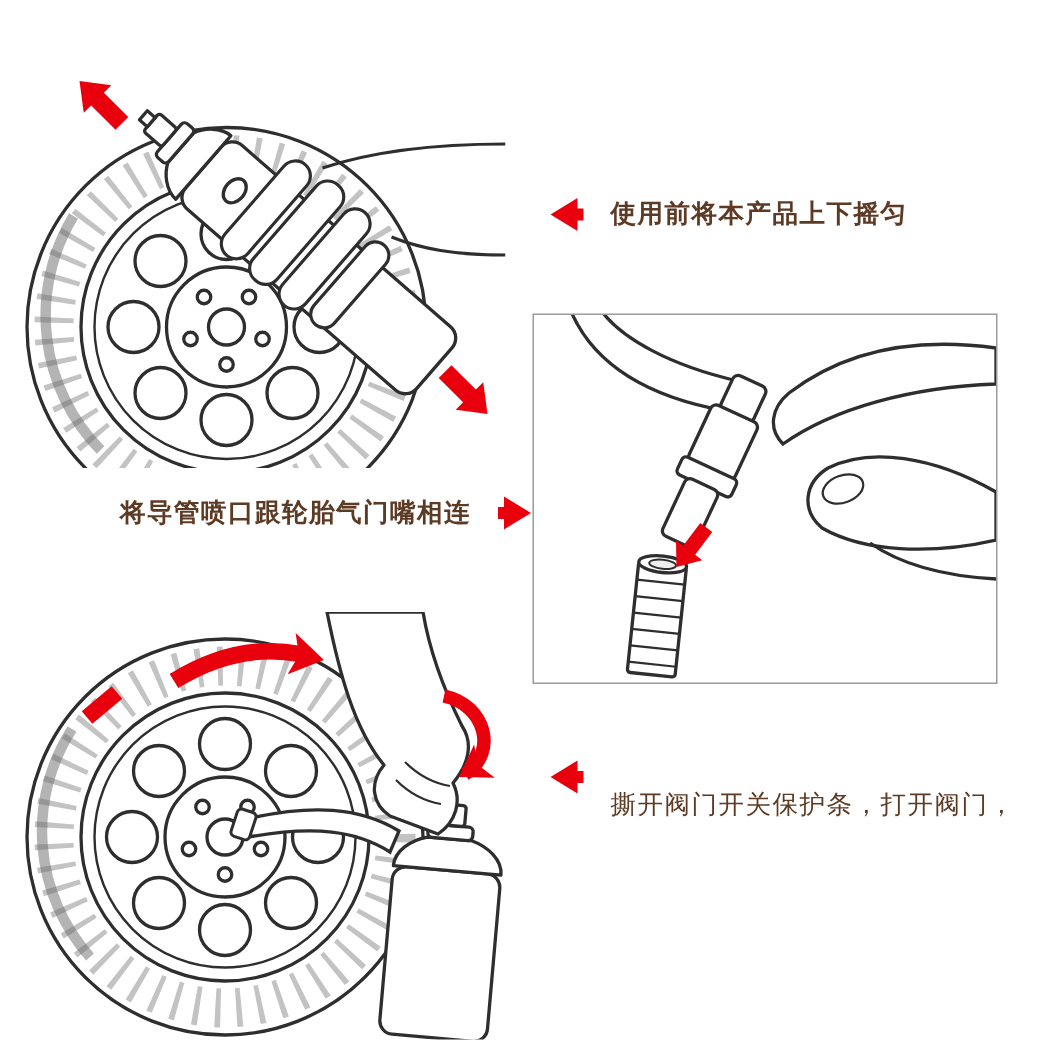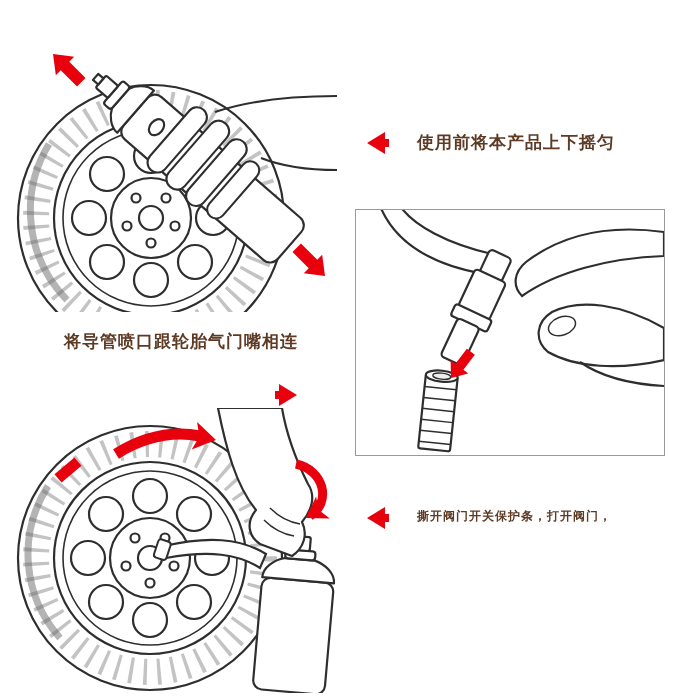--- a/index.html
+++ b/index.html
@@ -3,28 +3,28 @@
 <meta charset="utf-8">
 <style>
   html,body{margin:0;padding:0;background:#ffffff;}
   .canvas{
     position:relative;width:700px;height:700px;background:#ffffff;overflow:hidden;
     font-family:"Liberation Sans","DejaVu Sans",sans-serif;
   }
   .illus{position:absolute;}
   .illus svg{display:block;}
   .illus2{border:1px solid #9a9a9a;background:#ffffff;}
-  .step{position:absolute;display:flex;align-items:flex-end;gap:27px;}
+  .step{position:absolute;display:flex;align-items:flex-start;gap:17px;}
   .cap{
     font-size:17px;font-weight:bold;color:#5c3a24;letter-spacing:1px;
     line-height:26px;white-space:nowrap;
   }
   .cap2 div{
-    font-size:12px;font-weight:bold;color:#5c3a24;letter-spacing:1px;
-    line-height:30px;white-space:nowrap;
+    font-size:17px;font-weight:normal;color:#5c3a24;letter-spacing:1px;
+    line-height:30px;white-space:nowrap;margin-top:24px;
   }
   .arrow-svg{display:block;flex:0 0 auto;}
 </style>
 </head>
 <body>
 
 <div class="canvas">
 
   <div class="illus" style="left:15px;top:12px;">
     <svg width="322" height="300" viewBox="0 0 322 300">
@@ -106,21 +106,21 @@
         <rect x="-16" y="-36" width="32" height="74" rx="2"></rect>
         <ellipse cx="0" cy="-36" rx="16" ry="5.5"></ellipse>
         <ellipse cx="0" cy="-36" rx="9" ry="3" fill="#eeeeee" stroke-width="1.3"></ellipse>
         <path d="M -16,-24 h32 M -16,-13 h32 M -16,-2 h32 M -16,9 h32 M -16,20 h32 M -16,31 h32" stroke-width="1.5"></path>
       </g>
 
       <polygon fill="#e8000d" points="0,0 14,-11 14,-5 33,-5 33,5 14,5 14,11" transform="translate(95,168) rotate(-53)"></polygon>
     </svg>
   </div>
 
-  <div class="step" style="left:64px;top:329px;flex-direction:column;">
+  <div class="step" style="left:80px;top:329px;">
     <span class="cap">将导管喷口跟轮胎气门嘴相连</span>
     <svg class="arrow-svg" width="24" height="26" viewBox="0 0 24 26">
       <polygon points="23,13 5,2 5,9 1,9 1,17 5,17 5,24" fill="#e8000d"></polygon>
     </svg>
   </div>
 
   <div class="illus" style="left:12px;top:408px;">
     <svg width="335" height="285" viewBox="0 0 335 285">
 
       <g stroke="#2e2e2e" stroke-width="2.2" fill="none">

